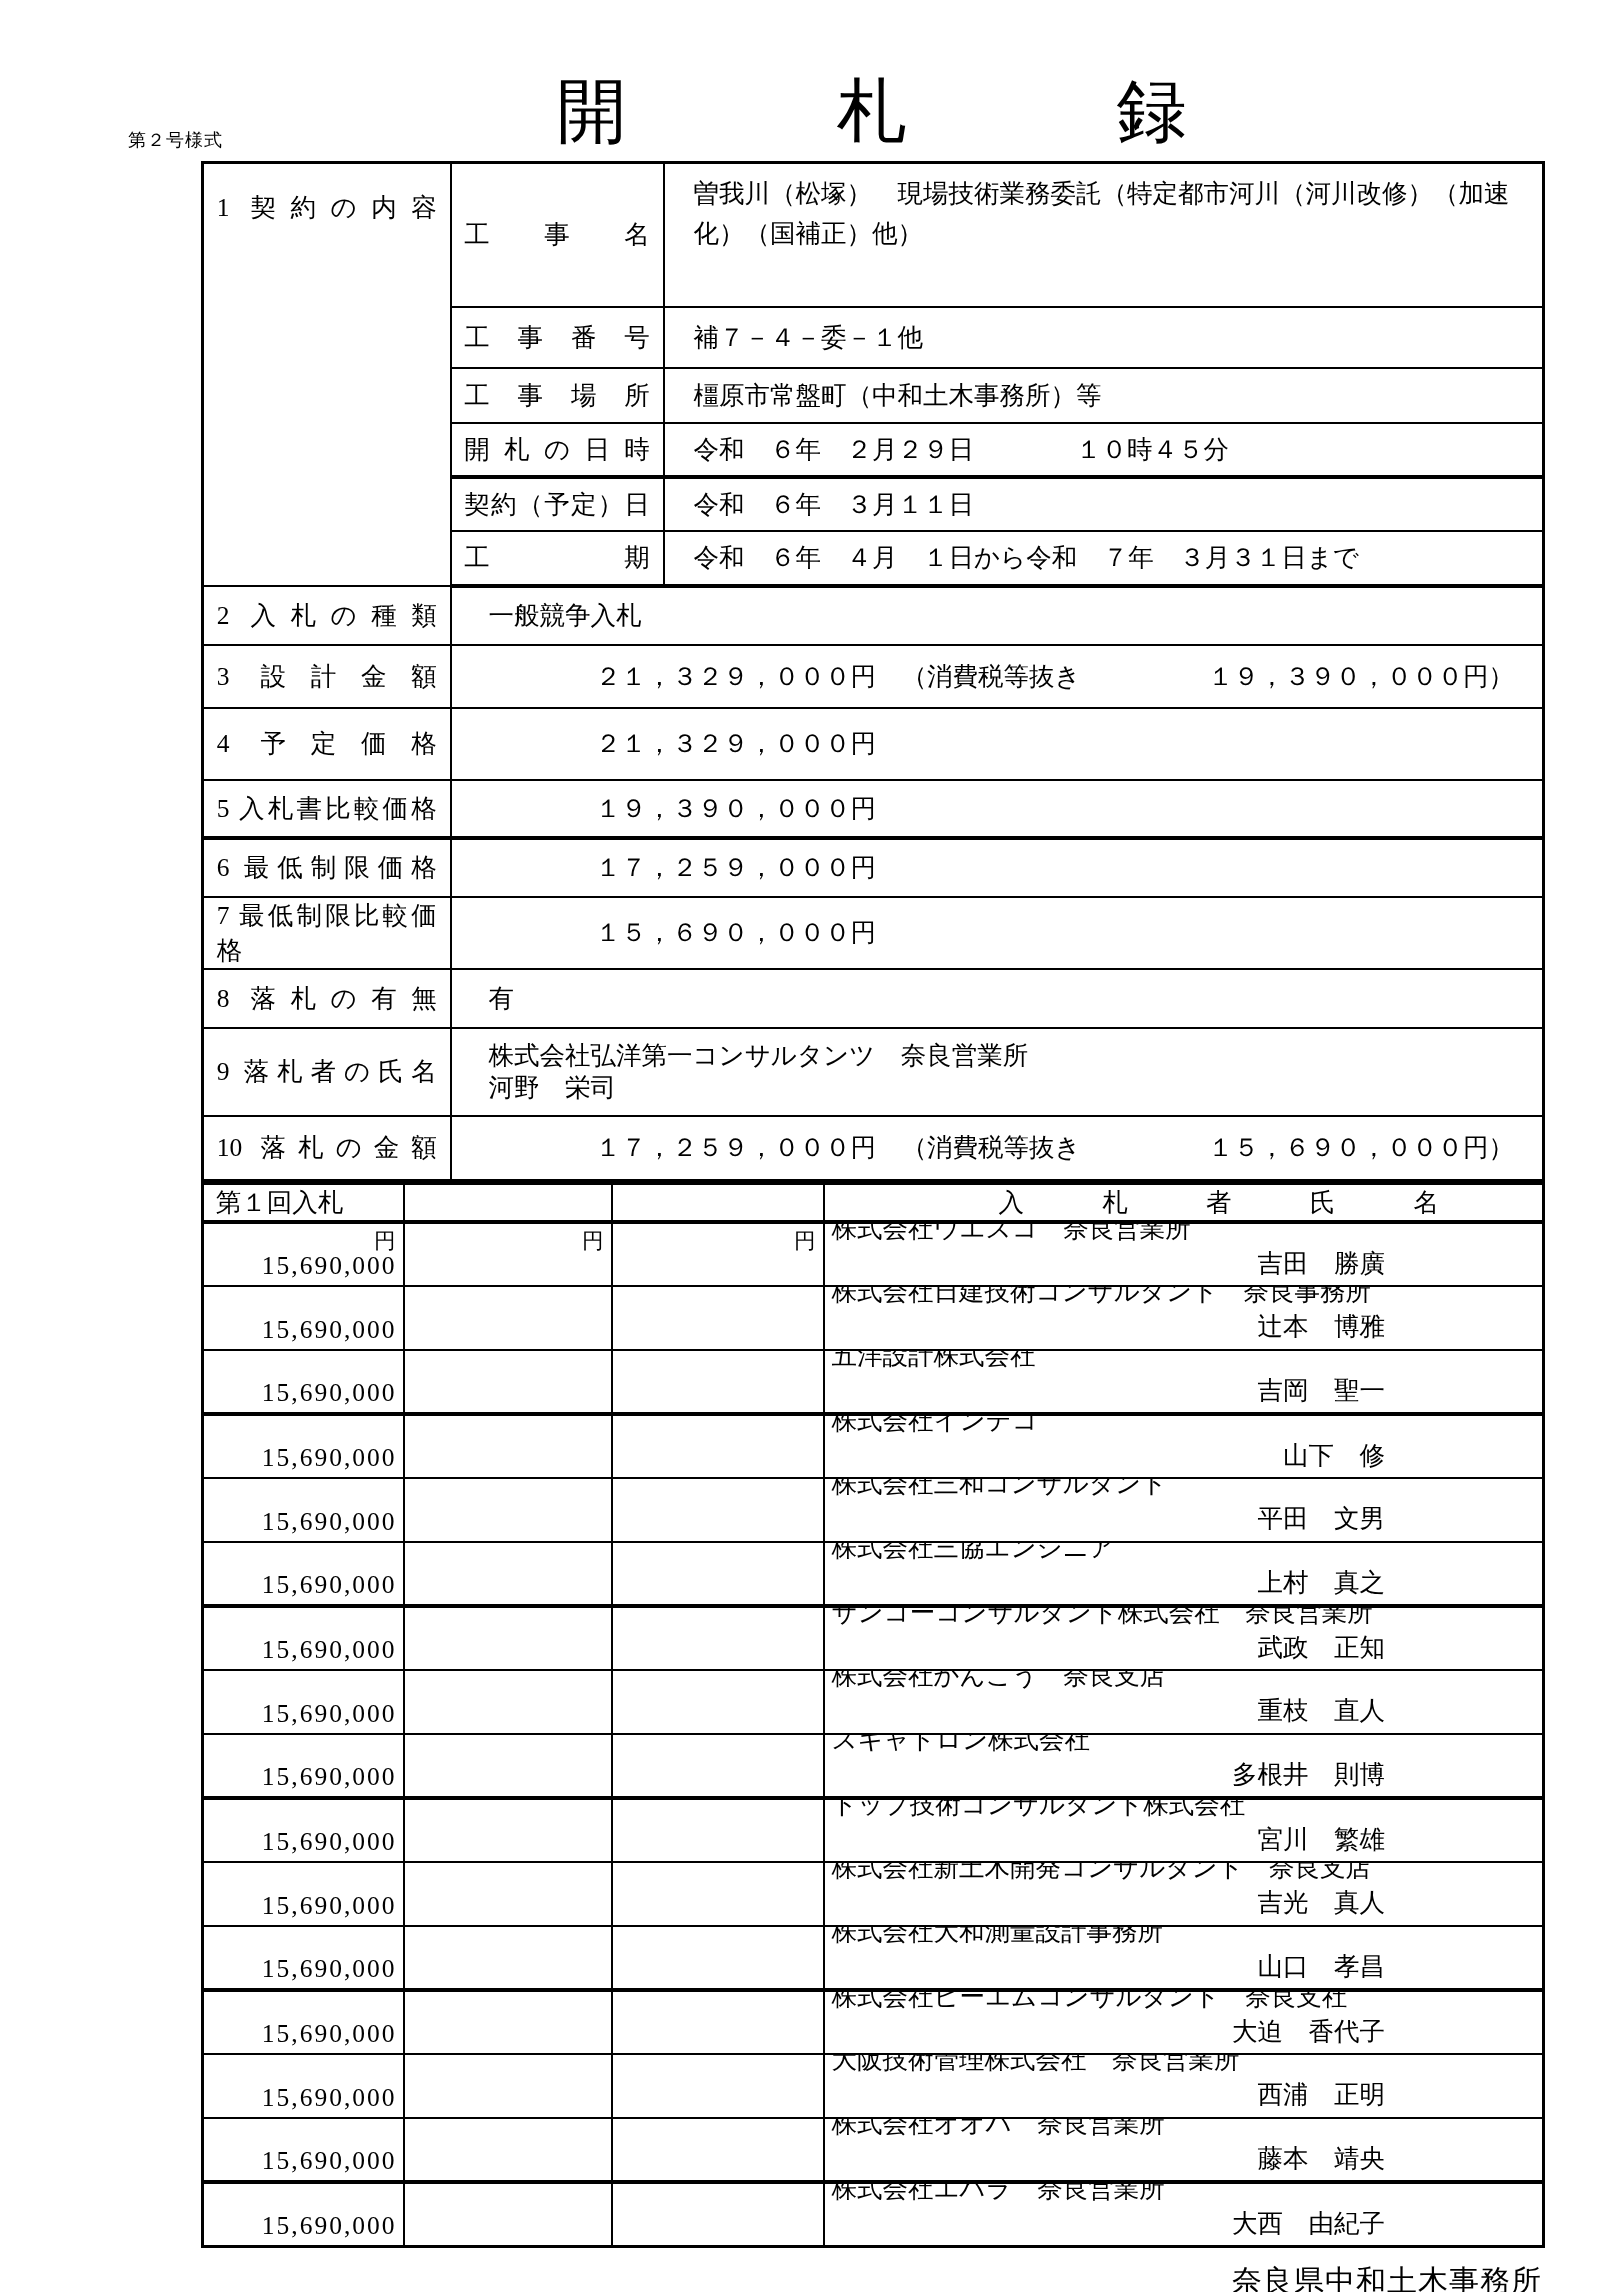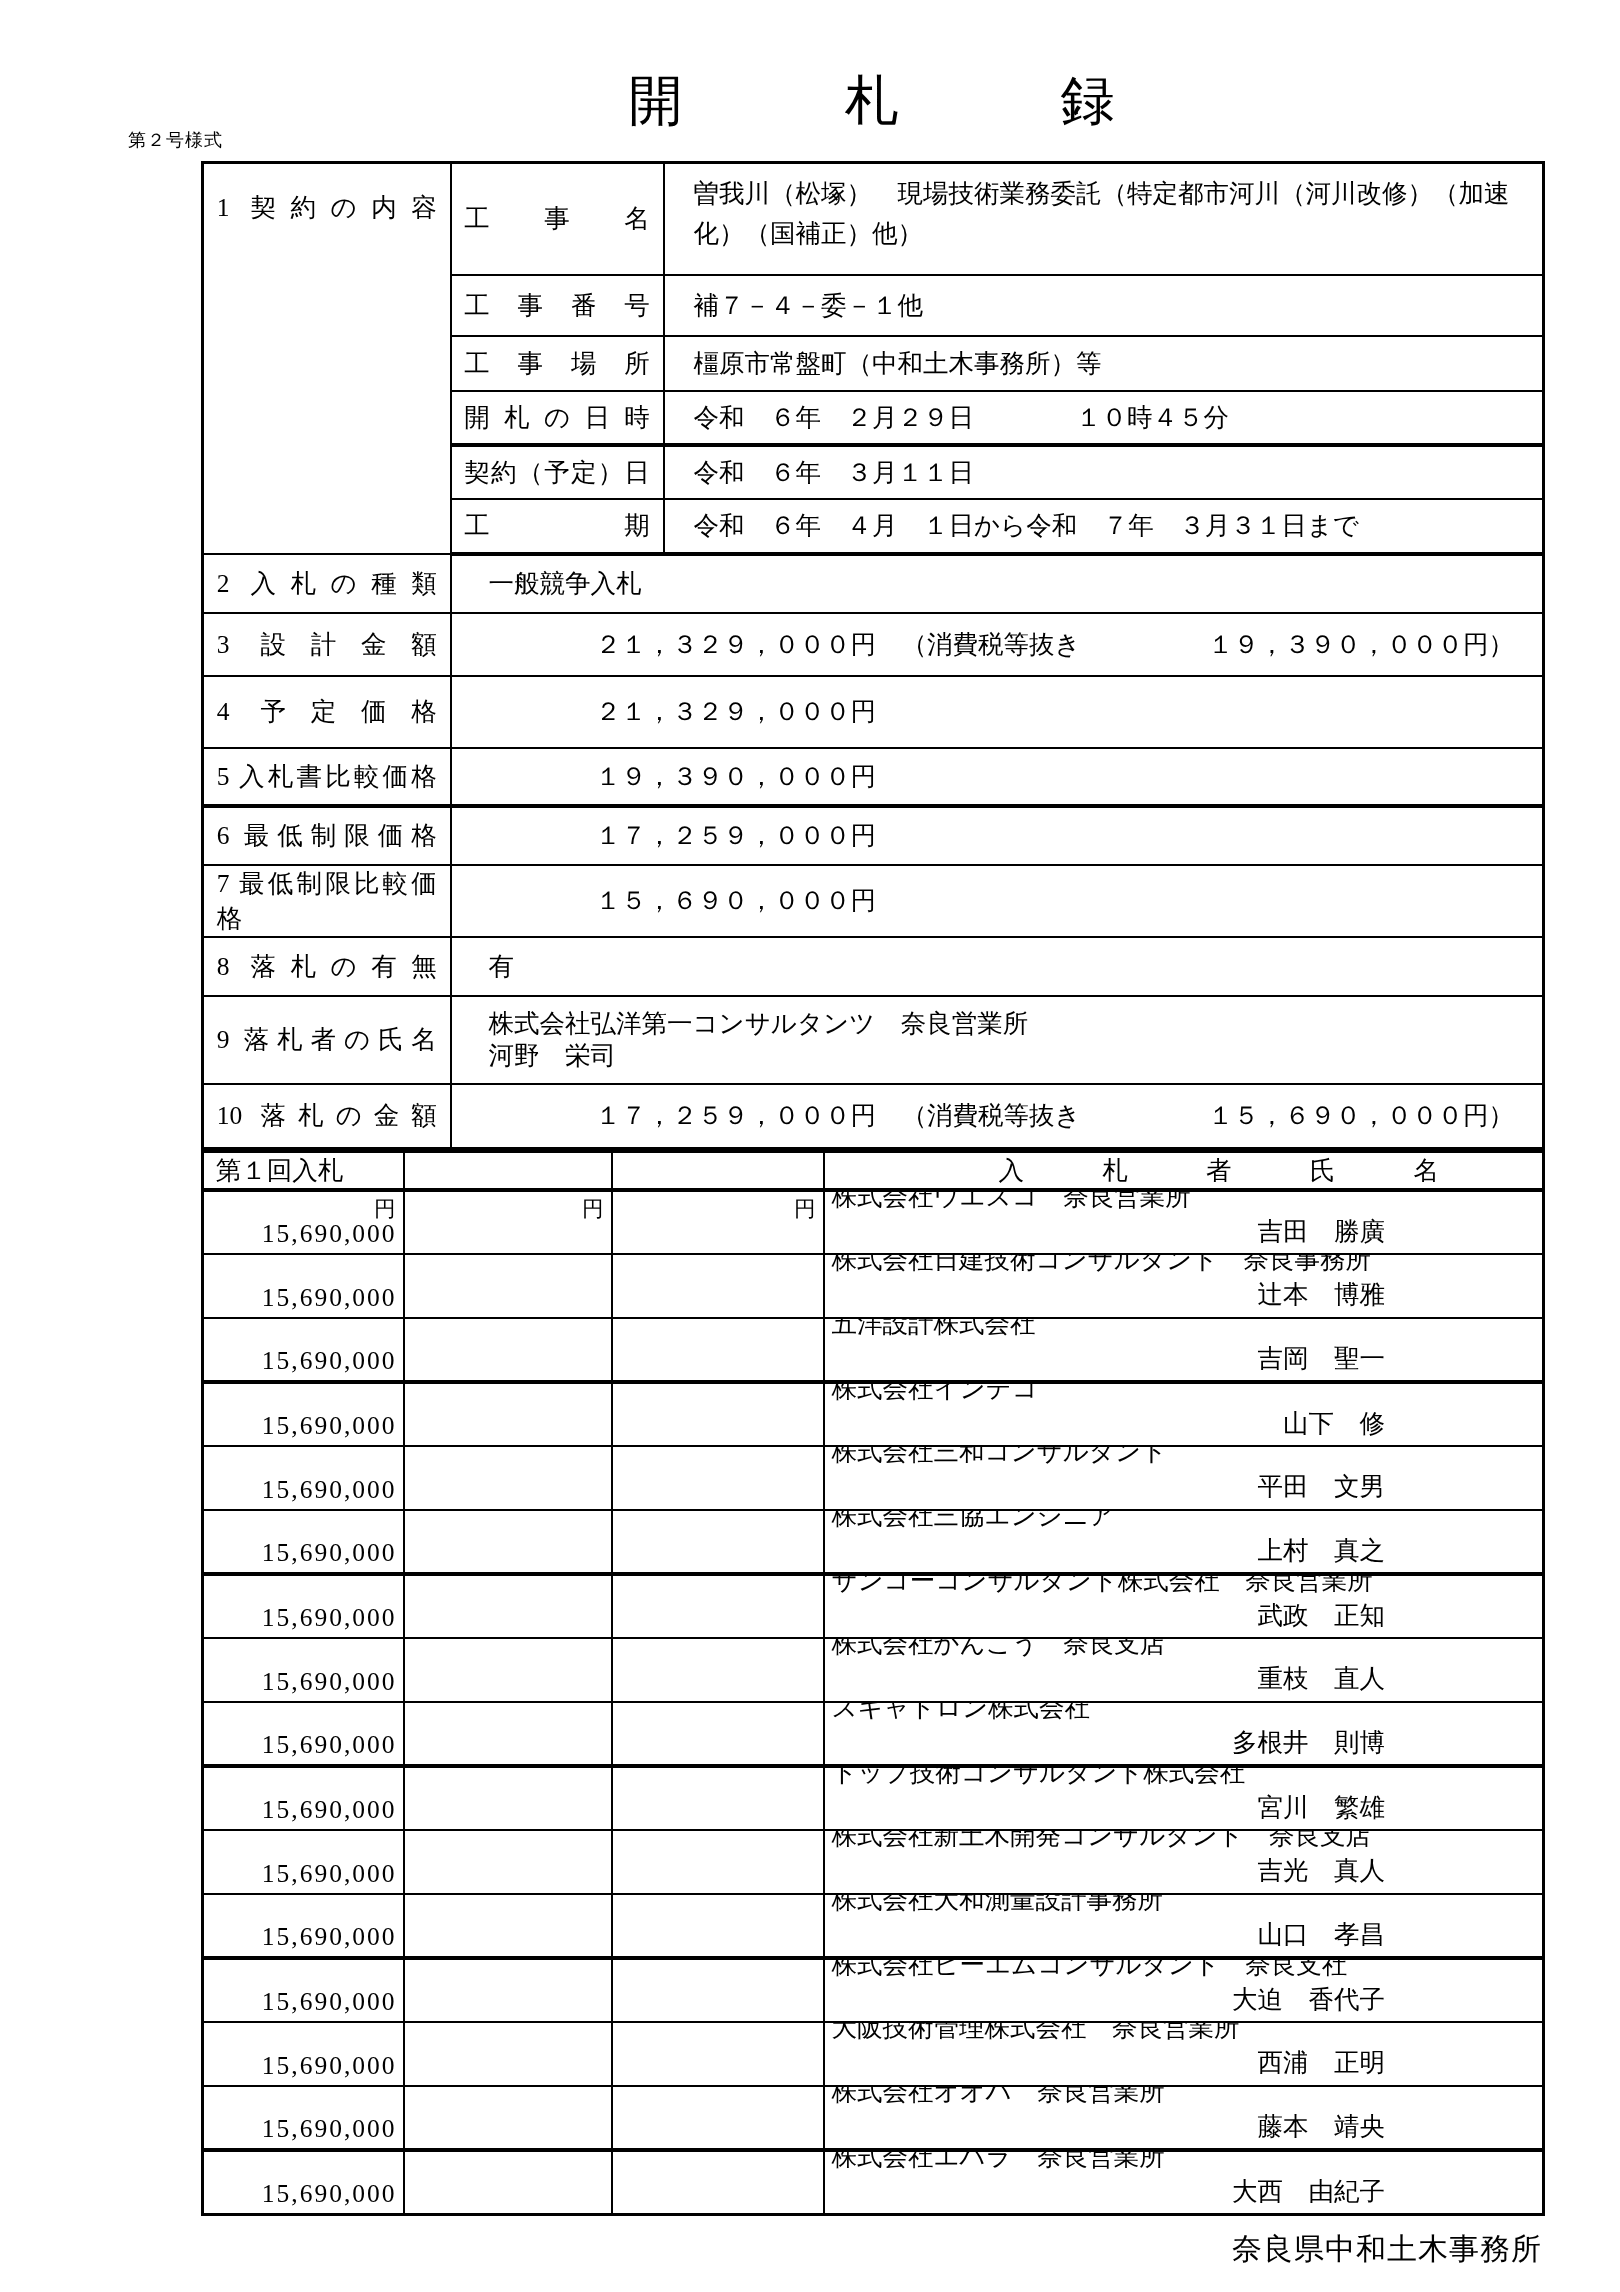--- a/index.html
+++ b/index.html
@@ -5,21 +5,21 @@
   * { margin:0; padding:0; box-sizing:border-box; }
   html,body { background:#ffffff; }
   body {
     width:1620px; height:2293px; position:relative;
     color:#000;
     font-family:"Liberation Serif","DejaVu Serif",serif;
   }
   .form-no { position:absolute; left:128px; top:128px; font-size:18px; letter-spacing:1px; }
   .doc-title {
     position:absolute; left:201px; top:65px; width:1341px;
-    text-align:center; font-size:54px; white-space:pre;
+    text-align:center; font-size:70px; white-space:pre;
   }
   .main { position:absolute; left:201px; top:161px; width:1341px; }
 
   table { width:100%; border-collapse:collapse; table-layout:fixed; border:3.9px solid #000; }
   td { border:2px solid #000; vertical-align:middle; font-size:25.5px; overflow:hidden; }
   tr.thick td { border-bottom-width:4.9px; }
 
   
   .sheet .just { text-align:justify; text-align-last:justify; padding:0 12.7px; }
   .sheet td.section-lbl { vertical-align:top; padding-top:25.5px; }
@@ -51,21 +51,21 @@
 
 <div class="main">
 
   <table class="sheet">
     <colgroup>
         <col style="width:248px">
         <col style="width:213px">
         <col style="width:880px">
       </colgroup>
     <tbody>
-      <tr style="height:112px">
+      <tr style="height:144px">
         <td class="section-lbl" rowspan="6">
           <div class="just">1 契約の内容</div>
         </td>
         <td>
             <div class="just">工事名</div>
           </td>
         <td class="multiline">曽我川（松塚）　現場技術業務委託（特定都市河川（河川改修）（加速化）（国補正）他）</td>
       </tr>
       <tr style="height:61px">
         <td>

